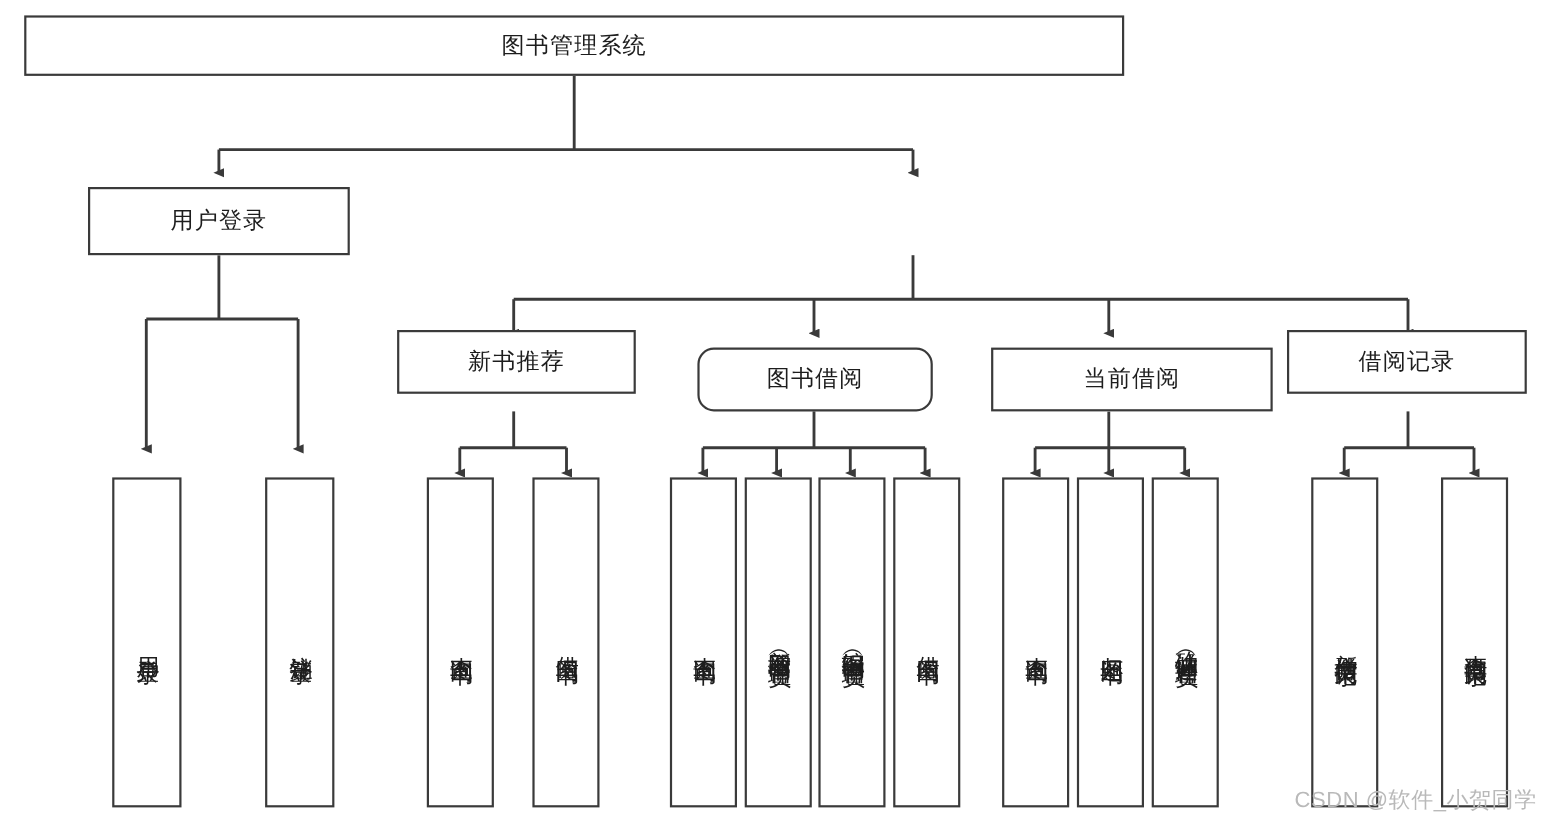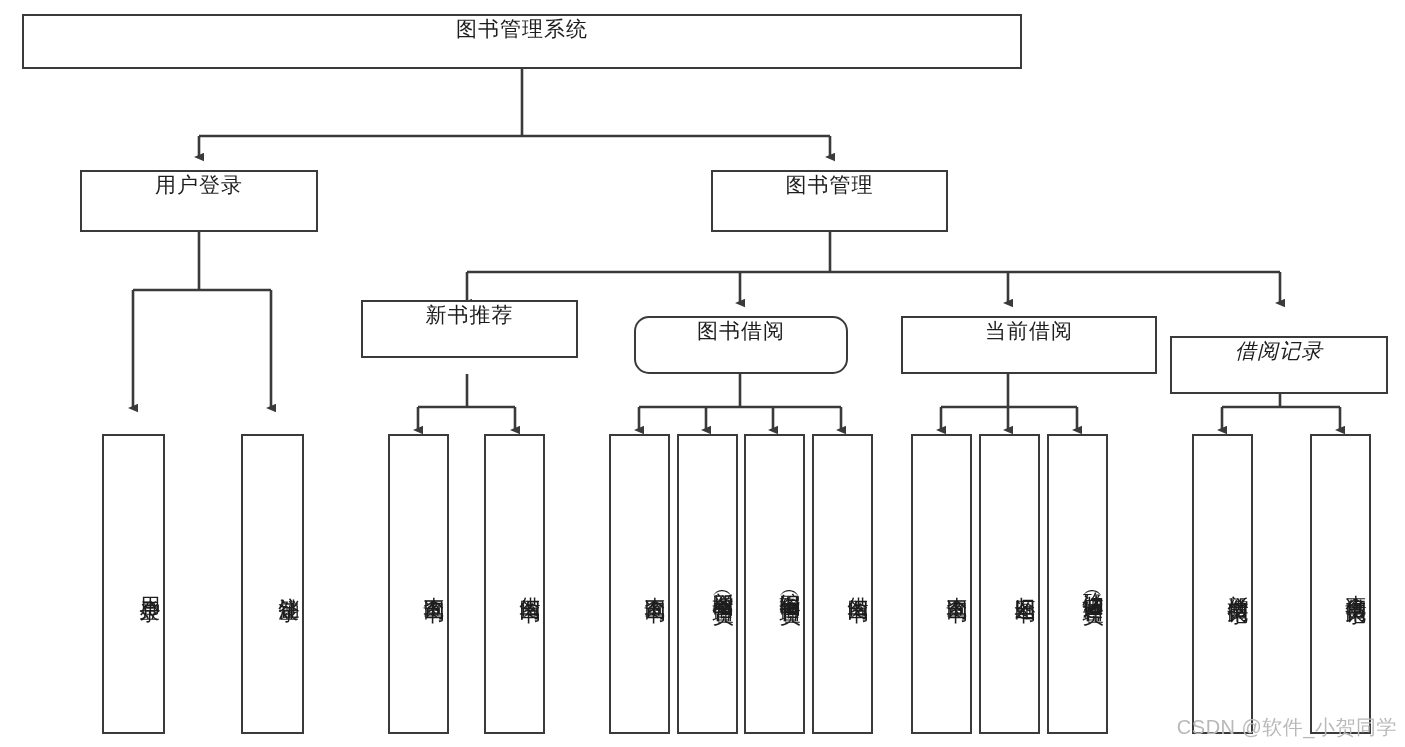--- a/index.html
+++ b/index.html
@@ -23,20 +23,21 @@
     top: 0;
     width: 1405px;
     height: 747px;
   }
   .node {
     position: absolute;
     box-sizing: border-box;
     border: 2.5px solid #3a3a3a;
     background: #ffffff;
     display: flex;
+    align-items: center;
     justify-content: center;
     color: #1d1d1d;
     z-index: 2;
   }
   .node.h {
     font-size: 21px;
     letter-spacing: 1px;
     line-height: 1.2;
   }
   .node.v {
@@ -118,34 +119,31 @@
     </g>
   </svg>
 
   <div class="node h" style="left:22px; top:14px; width:1000px; height:55px;">
     <span class="lbl">图书管理系统</span>
   </div>
 
   <div class="node h" style="left:80px; top:170px; width:238px; height:62px;">
     <span class="lbl">用户登录</span>
   </div>
-  <div class="node h" style="left:711px; top:170px; width:237px; height:62px;">
-    <span class="lbl">图书管理</span>
-  </div>
 
   <div class="node h" style="left:361px; top:300px; width:217px; height:58px;">
     <span class="lbl">新书推荐</span>
   </div>
   <div class="node h" style="left:634px; top:316px; width:214px; height:58px;border-radius:15px;">
     <span class="lbl">图书借阅</span>
   </div>
   <div class="node h" style="left:901px; top:316px; width:256px; height:58px;">
     <span class="lbl">当前借阅</span>
   </div>
-  <div class="node h" style="left:1170px; top:336px; width:218px; height:58px;font-style:italic;">
+  <div class="node h" style="left:1170px; top:300px; width:218px; height:58px;">
     <span class="lbl">借阅记录</span>
   </div>
 
   <div class="node v" style="left:102px; top:434px; width:63px; height:300px;">
     <span class="lbl">用户登录</span>
   </div>
   <div class="node v" style="left:241px; top:434px; width:63px; height:300px;">
     <span class="lbl">注销登录</span>
   </div>
 

